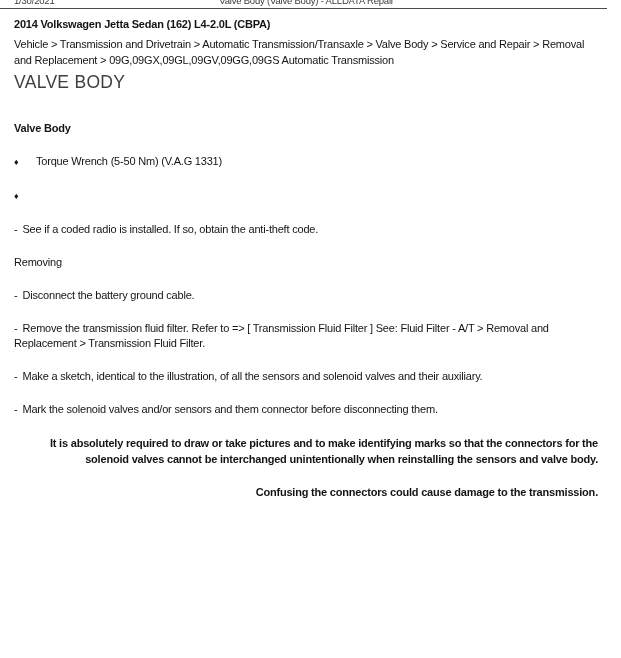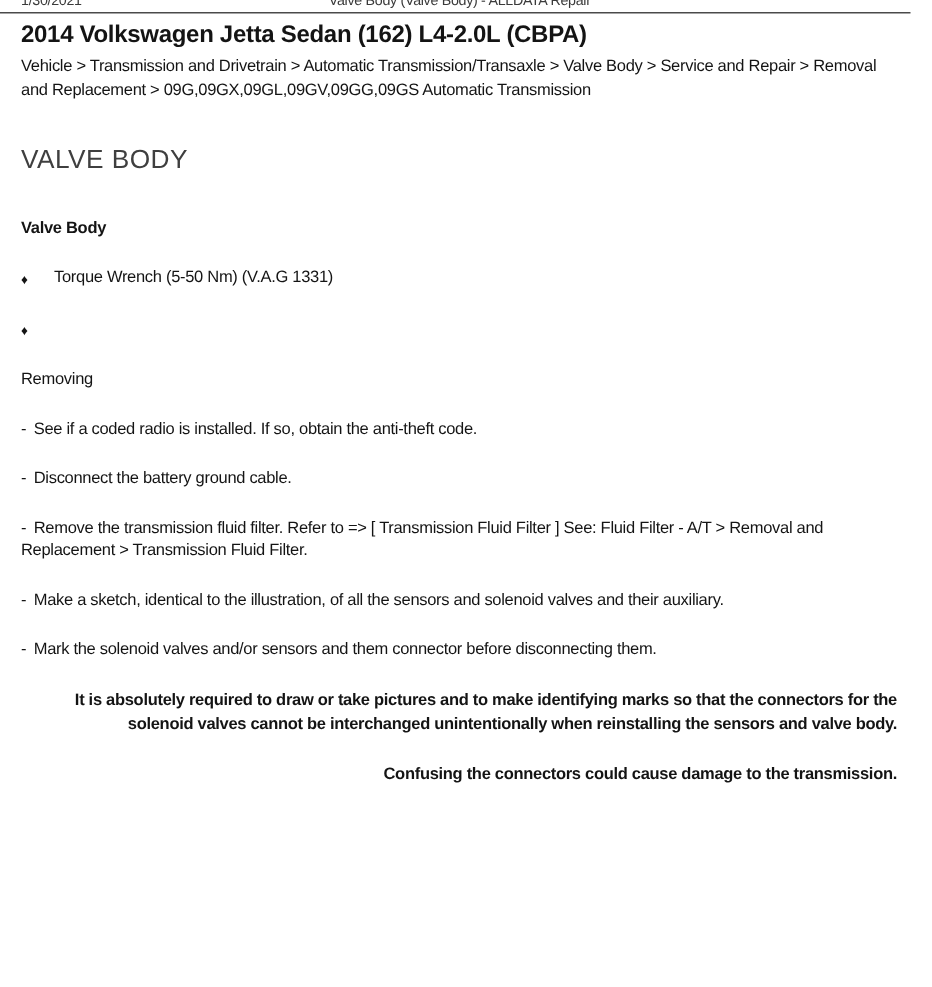--- a/index.html
+++ b/index.html
@@ -29,28 +29,28 @@
   .ph-right { width: 150px; }
 
   .rule {
     border: none;
     border-top: 1px solid #4a4a4a;
     margin: 1px -8px 0 -14px;
   }
 
   .vehicle-title {
     font-weight: bold;
-    font-size: 16px;
+    font-size: 11px;
     margin: 8px 0 5px 0;
     line-height: 14px;
   }
   .breadcrumb {
     line-height: 16px;
     max-width: 584px;
-    margin-bottom: 28px;
+    margin-bottom: 4px;
   }
   .section-title {
     font-size: 17.5px;
     font-weight: 400;
     color: #3f3f3f;
     letter-spacing: 0.3px;
     margin: 0 0 29px 0;
     line-height: 20px;
   }
   .block {
@@ -110,23 +110,23 @@
 
   <div class="tool-item">
     <span class="tool-marker">♦</span>
     <span>Torque Wrench (5-50 Nm) (V.A.G 1331)</span>
   </div>
 
   <div class="tool-item">
     <span class="tool-marker">♦</span>
   </div>
 
+  <p class="block step"><span class="step-marker">-</span><span>See if a coded radio is installed. If so, obtain the anti-theft code.</span></p>
+
   <p class="block">Removing</p>
-
-  <p class="block step"><span class="step-marker">-</span><span>See if a coded radio is installed. If so, obtain the anti-theft code.</span></p>
 
   <p class="block step"><span class="step-marker">-</span><span>Disconnect the battery ground cable.</span></p>
 
   <p class="block step"><span class="step-marker">-</span><span>Remove the transmission fluid filter. Refer to =&gt; [ Transmission Fluid Filter ] See: Fluid Filter - A/T &gt; Removal and Replacement &gt; Transmission Fluid Filter.</span></p>
 
   <p class="block step"><span class="step-marker">-</span><span>Make a sketch, identical to the illustration, of all the sensors and solenoid valves and their auxiliary.</span></p>
 
   <p class="block step"><span class="step-marker">-</span><span>Mark the solenoid valves and/or sensors and them connector before disconnecting them.</span></p>
 
   <p class="warning">It is absolutely required to draw or take pictures and to make identifying marks so that the connectors for the solenoid valves cannot be interchanged unintentionally when reinstalling the sensors and valve body.</p>

